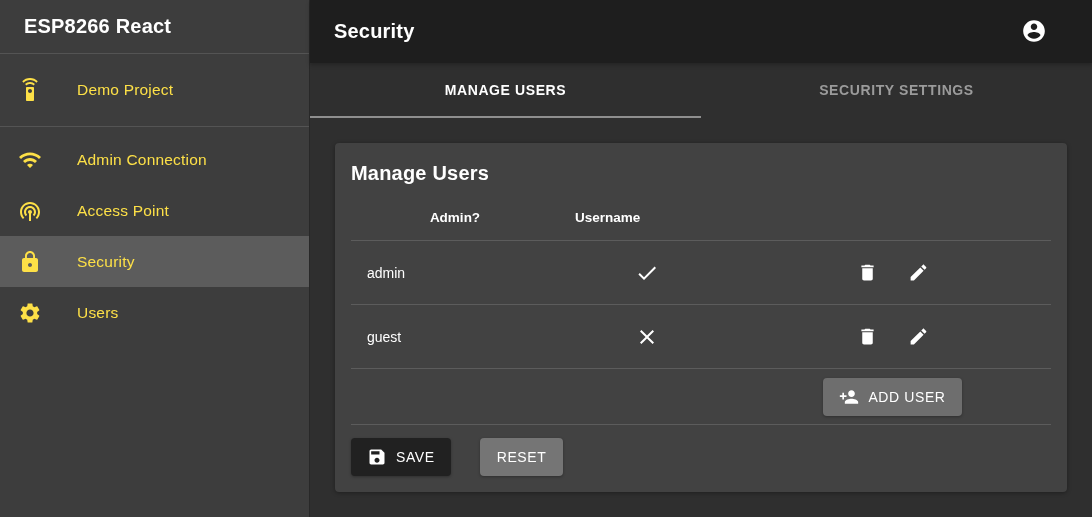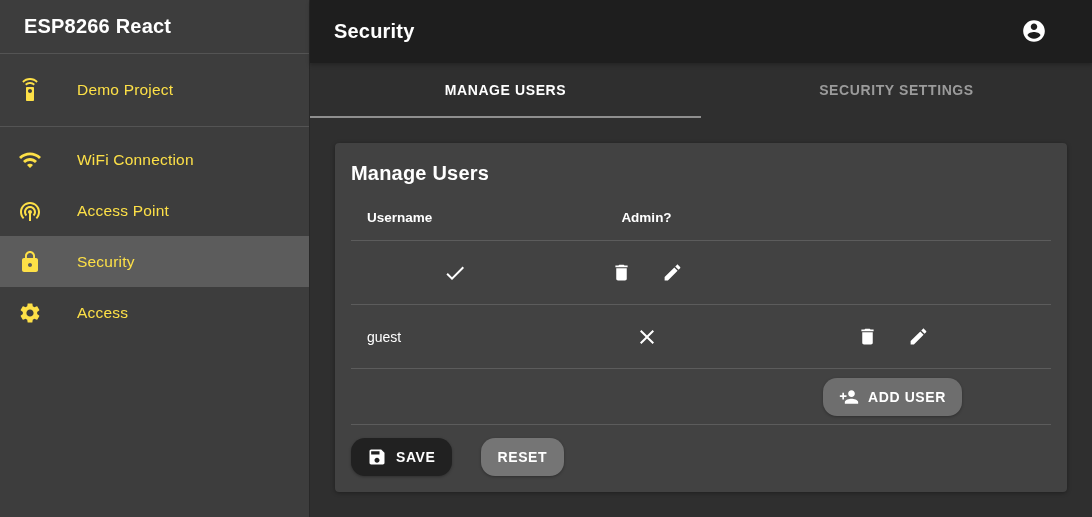--- a/index.html
+++ b/index.html
@@ -85,24 +85,24 @@
   .trow.footer { height: 56px; }
   .tcell { padding-left: 16px; }
   .tcell.center { padding-left: 0; display: flex; align-items: center; justify-content: center; }
   .bool-icon svg { width: 24px; height: 24px; }
 
   .row-actions { display: flex; align-items: center; justify-content: center; gap: 11px; }
   .action-btn { width: 40px; height: 40px; border-radius: 50%; }
   .action-btn svg { width: 21px; height: 21px; }
 
   .btn {
-    border: none; border-radius: 14px; cursor: pointer;
+    border: none; border-radius: 4px; cursor: pointer;
     display: inline-flex; align-items: center; justify-content: center; gap: 9px;
     height: 38px; padding: 0 16px;
-    color: #fff; font-family: inherit; font-size: 14px; font-weight: bold; letter-spacing: .6px;
+    color: #fff; font-family: inherit; font-size: 14px; font-weight: normal; letter-spacing: .6px;
     box-shadow: 0 1px 3px rgba(0,0,0,.3);
   }
   .btn svg { width: 20px; height: 20px; }
   .btn-add { background: var(--add-user-button-bg, #6e6e6e); }
   .btn-save { background: var(--save-button-bg, #212121); }
   .btn-reset { background: var(--reset-button-bg, #757575); padding: 11px 17px; }
 
   .form-actions { display: flex; gap: 29px; margin-top: 13px; }
 </style>
 </head>
@@ -120,21 +120,21 @@
     <span class="nav-label">Demo Project</span>
   </div>
 
   <nav class="nav-list">
     <div class="nav-item">
       <span class="nav-icon">
         <svg viewBox="0 0 24 24">
             <path d="M1 9l2 2c4.97-4.97 13.03-4.97 18 0l2-2C16.93 2.93 7.08 2.93 1 9zm8 8l3 3 3-3c-1.65-1.66-4.34-1.66-6 0zm-4-4l2 2c2.76-2.76 7.24-2.76 10 0l2-2C15.14 9.14 8.87 9.14 5 13z"></path>
           </svg>
       </span>
-      <span class="nav-label">WiFi Connection</span>
+      <span class="nav-label">Admin Connection</span>
     </div>
     <div class="nav-item">
       <span class="nav-icon">
         <svg viewBox="0 0 24 24">
             <path d="M12 11c-1.1 0-2 .9-2 2 0 .74.4 1.38 1 1.72V22h2v-7.28c.6-.35 1-.98 1-1.72 0-1.1-.9-2-2-2zM12 3C6.48 3 2 7.48 2 13c0 2.76 1.12 5.26 2.93 7.07l1.41-1.41C4.9 17.21 4 15.21 4 13c0-4.42 3.58-8 8-8s8 3.58 8 8c0 2.21-.9 4.21-2.35 5.65l1.41 1.41C20.88 18.26 22 15.76 22 13c0-5.52-4.48-10-10-10zm0 4c-3.31 0-6 2.69-6 6 0 1.66.67 3.16 1.76 4.24l1.41-1.41C8.45 15.1 8 14.11 8 13c0-2.21 1.79-4 4-4s4 1.79 4 4c0 1.11-.45 2.1-1.17 2.83l1.41 1.41C17.33 16.16 18 14.66 18 13c0-3.31-2.69-6-6-6z"></path>
           </svg>
       </span>
       <span class="nav-label">Access Point</span>
     </div>
     <div class="nav-item selected">
@@ -144,21 +144,21 @@
           </svg>
       </span>
       <span class="nav-label">Security</span>
     </div>
     <div class="nav-item">
       <span class="nav-icon">
         <svg viewBox="0 0 24 24">
             <path d="M19.14 12.94c.04-.3.06-.61.06-.94 0-.32-.02-.64-.07-.94l2.03-1.58c.18-.14.23-.41.12-.61l-1.92-3.32c-.12-.22-.37-.29-.59-.22l-2.39.96c-.5-.38-1.03-.7-1.62-.94l-.36-2.54c-.04-.24-.24-.41-.48-.41h-3.84c-.24 0-.43.17-.47.41l-.36 2.54c-.59.24-1.13.57-1.62.94l-2.39-.96c-.22-.08-.47 0-.59.22L2.74 8.87c-.12.21-.08.47.12.61l2.03 1.58c-.05.3-.09.63-.09.94s.02.64.07.94l-2.03 1.58c-.18.14-.23.41-.12.61l1.92 3.32c.12.22.37.29.59.22l2.39-.96c.5.38 1.03.7 1.62.94l.36 2.54c.05.24.24.41.48.41h3.84c.24 0 .44-.17.47-.41l.36-2.54c.59-.24 1.13-.56 1.62-.94l2.39.96c.22.08.47 0 .59-.22l1.92-3.32c.12-.22.07-.47-.12-.61l-2.01-1.58zM12 15.6c-1.98 0-3.6-1.62-3.6-3.6s1.62-3.6 3.6-3.6 3.6 1.62 3.6 3.6-1.62 3.6-3.6 3.6z"></path>
           </svg>
       </span>
-      <span class="nav-label">Access</span>
+      <span class="nav-label">Users</span>
     </div>
   </nav>
 </aside>
 
 <div class="main">
   <header class="appbar">
     <div class="appbar-title">Security</div>
     <button class="icon-button account-btn">
       <span>
         <svg viewBox="0 0 24 24">
@@ -172,26 +172,27 @@
     <div class="tab active">MANAGE USERS</div>
     <div class="tab">SECURITY SETTINGS</div>
   </div>
 
   <div class="content">
     <section class="card">
       <h2 class="card-title">Manage Users</h2>
 
       <div class="table">
         <div class="trow header">
+          <div class="tcell center">Admin?</div>
           <div class="tcell">Username</div>
-          <div class="tcell center">Admin?</div>
           <div class="tcell center"></div>
         </div>
 
         <div class="trow data">
+          <div class="tcell">admin</div>
           <div class="tcell center bool-icon">
             <span>
                 <svg viewBox="0 0 24 24">
                   <path d="M9 16.17L4.83 12l-1.42 1.41L9 19 21 7l-1.41-1.41z"></path>
                 </svg>
               </span>
 
           </div>
           <div class="row-actions">
             <button class="icon-button action-btn">

